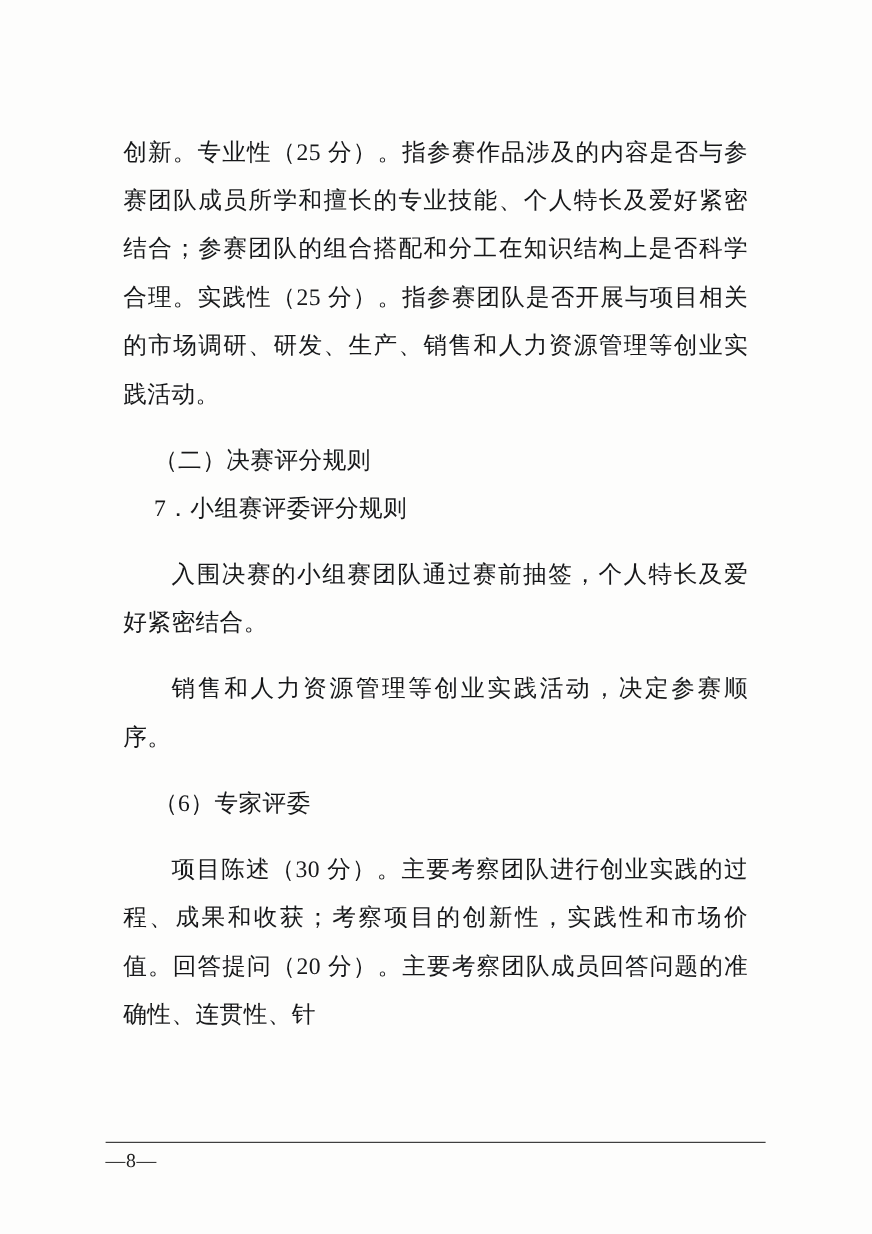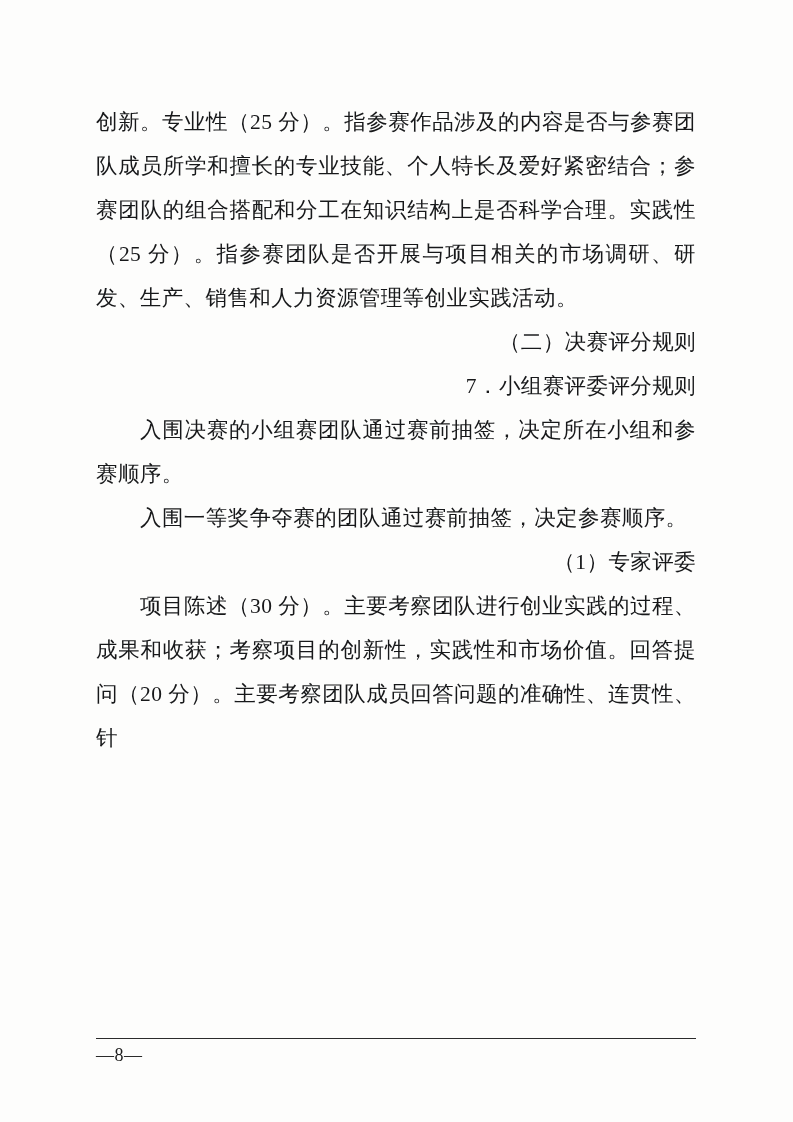--- a/index.html
+++ b/index.html
@@ -24,35 +24,34 @@
     top: 100px;
     width: 600px;
   }
   .para {
     font-size: 21.5px;
     line-height: 44px;
     color: #17181a;
     text-align: justify;
     text-justify: inter-ideograph;
     letter-spacing: 0.4px;
-    margin: 0;
+    margin: 16px;
     font-family: "Liberation Serif", "DejaVu Serif", serif;
   }
   .indent2 {
     text-indent: 44px;
   }
   .heading {
     font-size: 21.5px;
     line-height: 44px;
     color: #17181a;
     margin: 0;
     letter-spacing: 0.4px;
     text-indent: 44px;
     font-weight: 400;
-    text-align: right;
   }
   .footer {
     position: absolute;
     left: 96px;
     bottom: 56px;
     width: 600px;
     border-top: 1px solid #2b2b2b;
     padding-top: 6px;
   }
   .pagenum {
@@ -68,27 +67,27 @@
 <div class="page">
 
   <div class="body-area">
 
     <p class="para">创新。专业性（25 分）。指参赛作品涉及的内容是否与参赛团队成员所学和擅长的专业技能、个人特长及爱好紧密结合；参赛团队的组合搭配和分工在知识结构上是否科学合理。实践性（25 分）。指参赛团队是否开展与项目相关的市场调研、研发、生产、销售和人力资源管理等创业实践活动。</p>
 
     <p class="heading">（二）决赛评分规则</p>
 
     <p class="heading">7．小组赛评委评分规则</p>
 
-    <p class="para indent2">入围决赛的小组赛团队通过赛前抽签，决定所在小组和参赛顺序。</p>
+    <p class="para indent2">入围决赛的小组赛团队通过赛前抽签，个人特长及爱好紧密结合。</p>
 
 
 
-    <p class="para indent2">入围一等奖争夺赛的团队通过赛前抽签，决定参赛顺序。</p>
+    <p class="para indent2">销售和人力资源管理等创业实践活动，决定参赛顺序。</p>
 
-    <p class="heading">（1）专家评委</p>
+    <p class="heading">（6）专家评委</p>
 
     <p class="para indent2">项目陈述（30 分）。主要考察团队进行创业实践的过程、成果和收获；考察项目的创新性，实践性和市场价值。回答提问（20 分）。主要考察团队成员回答问题的准确性、连贯性、针</p>
 
   </div>
 
   <div class="footer">
     <span class="pagenum">—8—</span>
   </div>
 
 </div>

